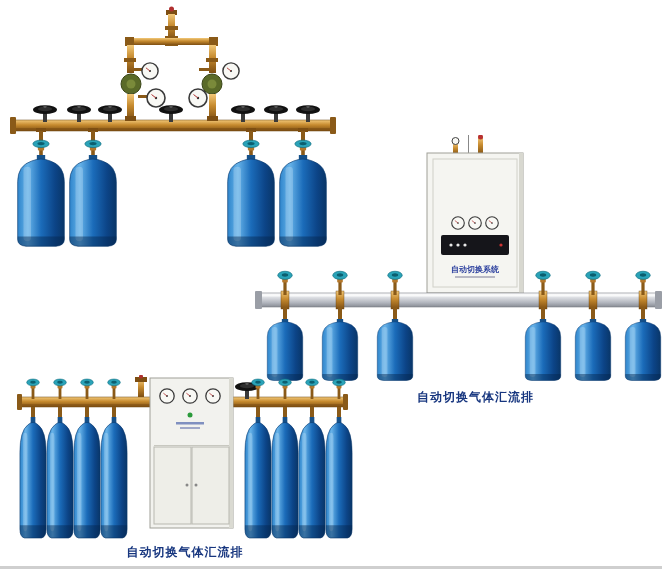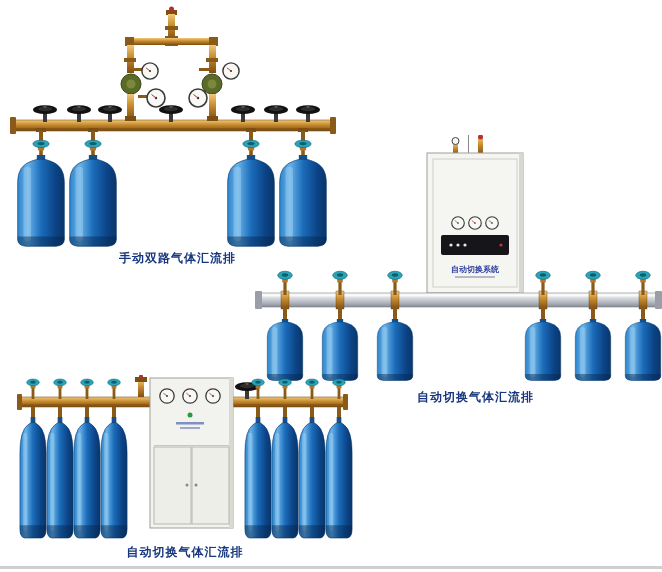--- a/index.html
+++ b/index.html
@@ -258,18 +258,17 @@
       <use href="#cyl" x="36" y="42" width="28" height="122"></use>
       <use href="#cyl" x="63" y="42" width="28" height="122"></use>
       <use href="#cyl" x="90" y="42" width="28" height="122"></use>
       <use href="#cyl" x="234" y="42" width="28" height="122"></use>
       <use href="#cyl" x="261" y="42" width="28" height="122"></use>
       <use href="#cyl" x="288" y="42" width="28" height="122"></use>
       <use href="#cyl" x="315" y="42" width="28" height="122"></use>
     </g>
   </svg>
 
-  <div id="cap1" class="caption">手动双路气体汇流排</div>
   <div id="cap2" class="caption">自动切换气体汇流排</div>
   <div id="cap3" class="caption">自动切换气体汇流排</div>
 
   <div class="bottom-line"></div>
 </div>
 
 </body></html>

